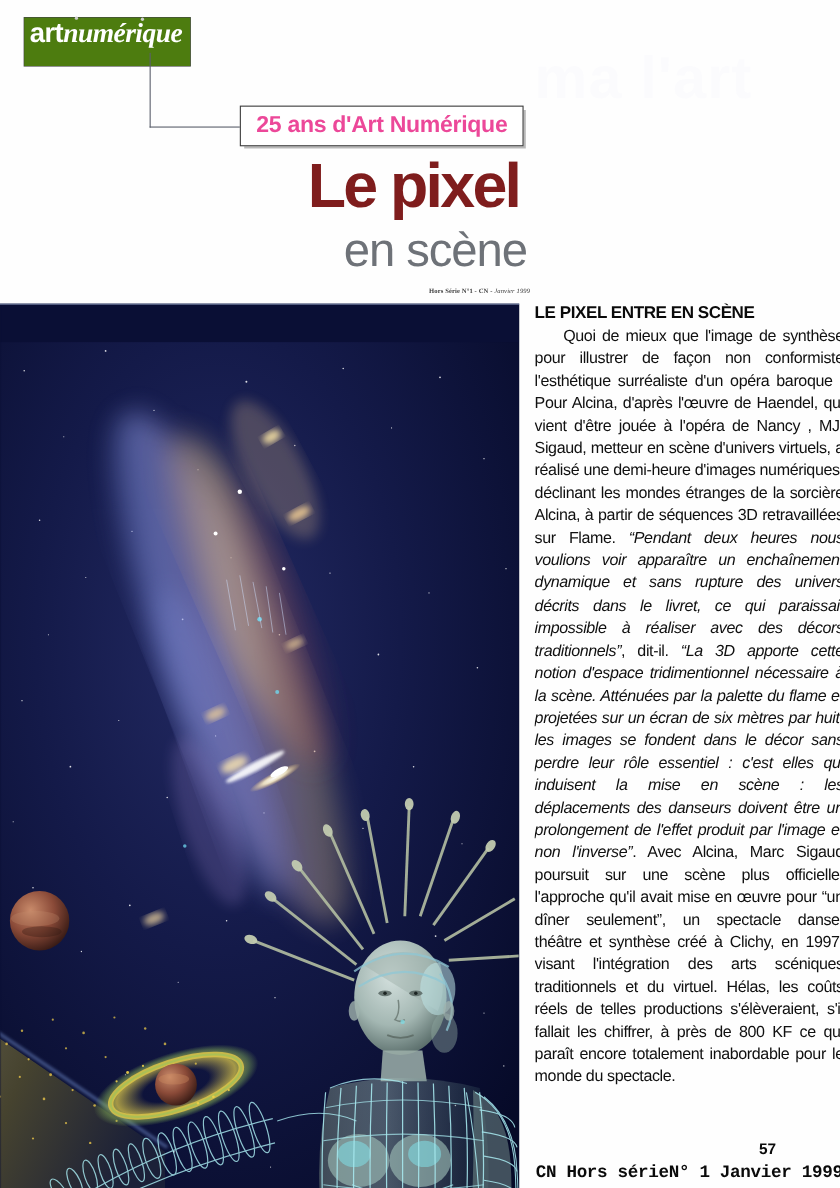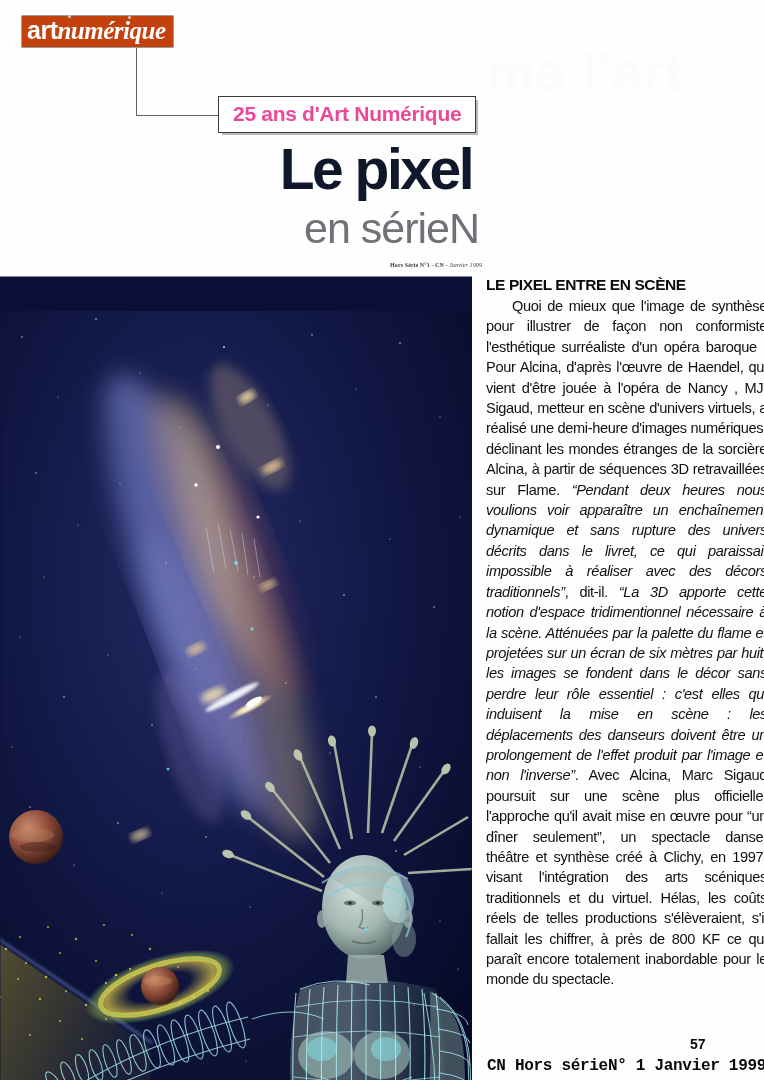--- a/index.html
+++ b/index.html
@@ -15,22 +15,22 @@
   .ghost {
     position: absolute; left: 486px; top: 44px;
     font-size: 54px; font-weight: bold; letter-spacing: 1px;
     color: #fbfbfd; line-height: 1;
     white-space: nowrap; user-select: none;
   }
 
   
   .masthead {
     position: absolute; left: 22px; top: 16px;
-    background: #c2410c;
-    padding: 2px 7px 4px 5px;
+    background: #4d7c0f;
+    padding: 2px 7px 17px 5px;
     line-height: 1;
     box-shadow: 0 0 0 0.5px #3a3a3f;
   }
   .masthead .m-art {
     font-size: 25px; font-weight: bold; color: #ffffff;
     letter-spacing: -0.5px; font-family: "Liberation Sans", sans-serif;
   }
   .masthead .m-num {
     font-size: 25px; font-weight: bold; font-style: italic; color: #ffffff;
     letter-spacing: -0.5px; font-family: "Liberation Serif", serif;
@@ -59,21 +59,21 @@
   }
   .kicker-text {
     font-size: 21px; font-weight: bold; color: #ec4899;
     letter-spacing: -0.3px; white-space: nowrap;
     font-family: "Liberation Sans", sans-serif;
   }
 
   
   .headline {
     position: absolute; right: 292px; top: 141px;
-    font-size: 57px; font-weight: bold; color: #0f172a;
+    font-size: 57px; font-weight: bold; color: #7f1d1d;
     letter-spacing: -2.5px; line-height: 1;
     font-family: "Liberation Sans", sans-serif;
     white-space: nowrap;
   }
   .subhead {
     position: absolute; right: 285px; top: 207px;
     font-size: 43px; font-weight: normal; color: #6e7278;
     letter-spacing: -1px; line-height: 1;
     font-family: "Liberation Sans", sans-serif;
     white-space: nowrap;
@@ -146,21 +146,21 @@
   <div class="conn-v"></div>
   <div class="conn-h"></div>
 
   <div class="kicker-wrap">
     <div class="kicker">
       <span class="kicker-text">25 ans d'Art Numérique</span>
     </div>
   </div>
 
   <div class="headline">Le pixel</div>
-  <div class="subhead">en sérieN</div>
+  <div class="subhead">en scène</div>
   <div class="issue-line"><span>Hors Série N°1 - CN - </span><i>Janvier 1999</i></div>
 
   <div class="artwork">
     <svg class="art-svg" viewBox="0 0 472 804" preserveAspectRatio="xMidYMid slice">
       <defs>
         <radialGradient id="bgGlow" cx="42%" cy="38%" r="78%">
           <stop offset="0%" stop-color="#232a63"></stop>
           <stop offset="45%" stop-color="#141a49"></stop>
           <stop offset="100%" stop-color="#060a28"></stop>
         </radialGradient>

